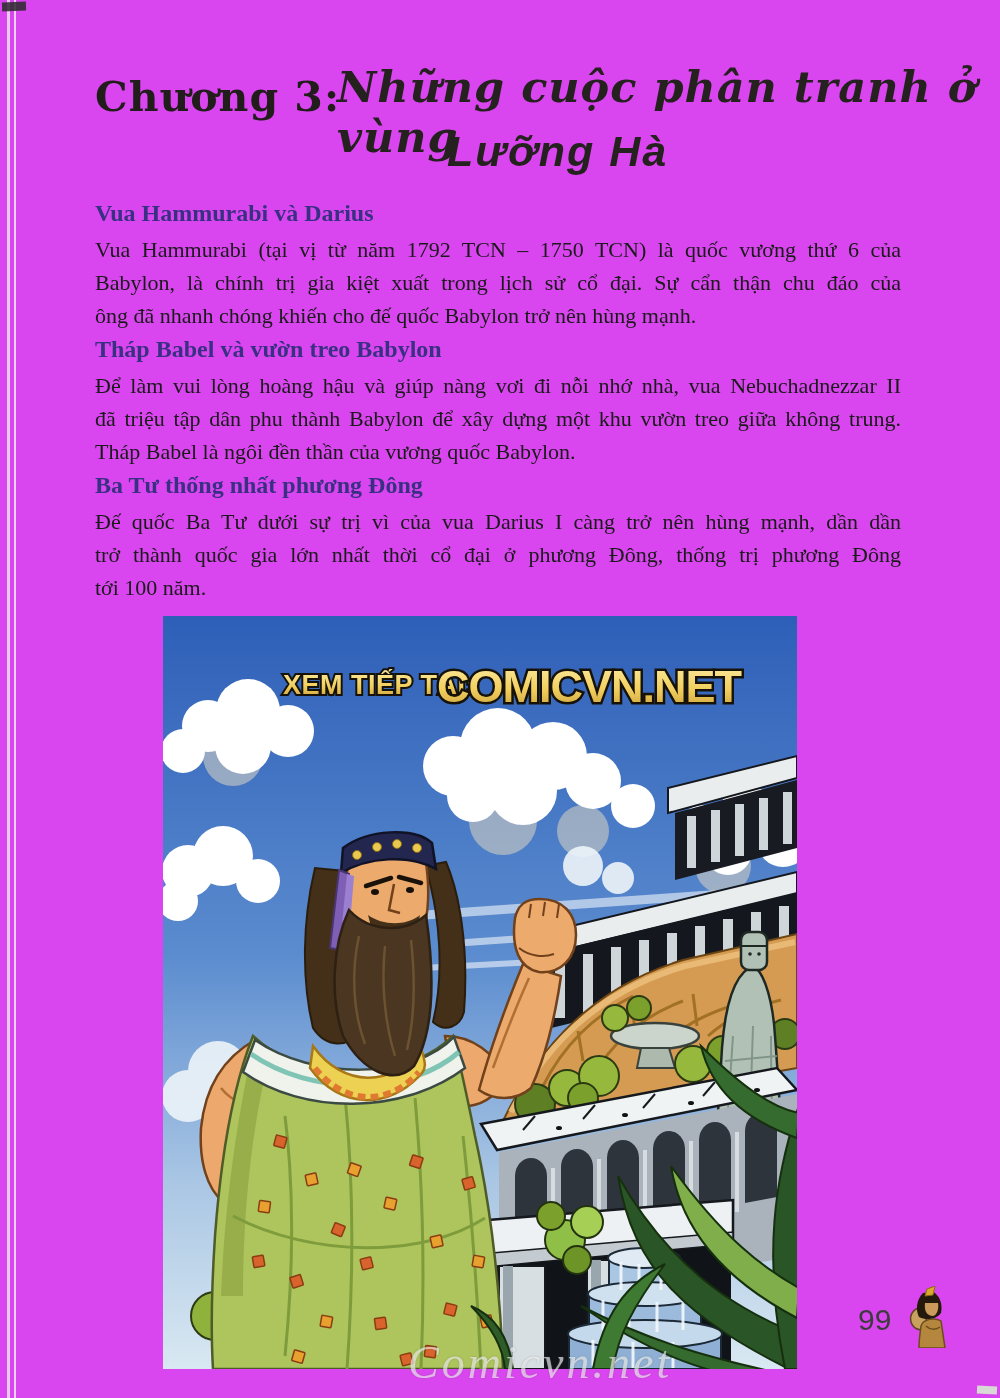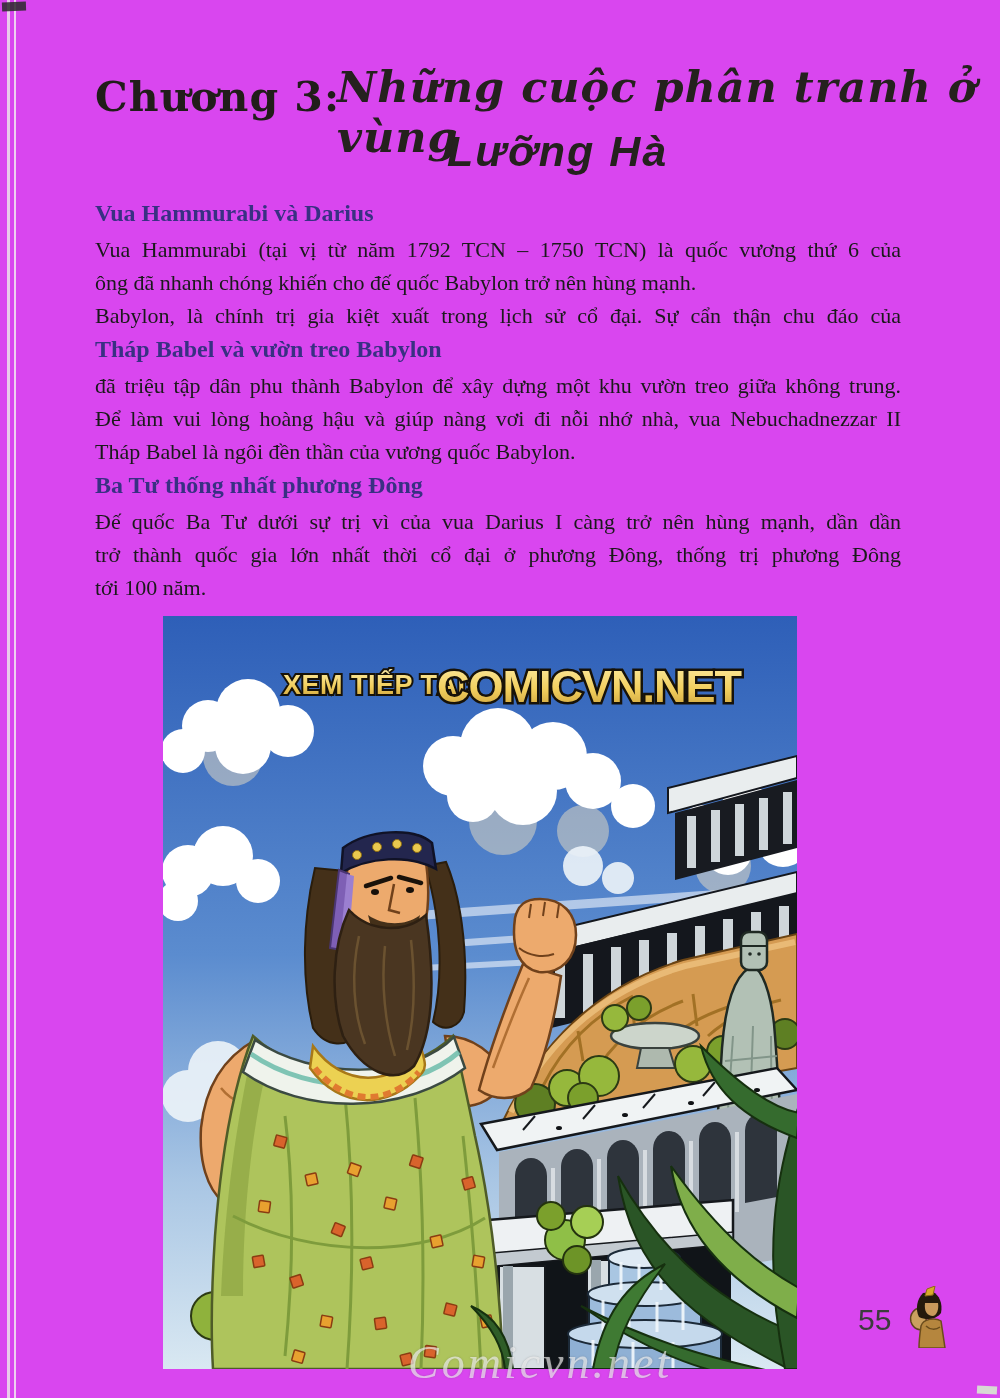--- a/index.html
+++ b/index.html
@@ -56,30 +56,30 @@
   <div class="chapter-label">Chương 3:</div>
   <div class="chapter-script1">Những cuộc phân tranh ở vùng</div>
   <div class="chapter-script2">Lưỡng Hà</div>
 
   <div class="text-col">
 
     <div>
       <div class="sec-title">Vua Hammurabi và Darius</div>
       <div class="para">
         <div class="pline">Vua Hammurabi (tại vị từ năm 1792 TCN – 1750 TCN) là quốc vương thứ 6 của</div>
+        <div class="pline">Babylon, là chính trị gia kiệt xuất trong lịch sử cổ đại. Sự cẩn thận chu đáo của</div>
         <div class="pline last">ông đã nhanh chóng khiến cho đế quốc Babylon trở nên hùng mạnh.</div>
-        <div class="pline">Babylon, là chính trị gia kiệt xuất trong lịch sử cổ đại. Sự cẩn thận chu đáo của</div>
       </div>
     </div>
 
     <div>
       <div class="sec-title">Tháp Babel và vườn treo Babylon</div>
       <div class="para">
+        <div class="pline">Để làm vui lòng hoàng hậu và giúp nàng vơi đi nỗi nhớ nhà, vua Nebuchadnezzar II</div>
         <div class="pline">đã triệu tập dân phu thành Babylon để xây dựng một khu vườn treo giữa không trung.</div>
-        <div class="pline">Để làm vui lòng hoàng hậu và giúp nàng vơi đi nỗi nhớ nhà, vua Nebuchadnezzar II</div>
         <div class="pline last">Tháp Babel là ngôi đền thần của vương quốc Babylon.</div>
       </div>
     </div>
 
     <div>
       <div class="sec-title">Ba Tư thống nhất phương Đông</div>
       <div class="para">
         <div class="pline">Đế quốc Ba Tư dưới sự trị vì của vua Darius I càng trở nên hùng mạnh, dần dần</div>
         <div class="pline">trở thành quốc gia lớn nhất thời cổ đại ở phương Đông, thống trị phương Đông</div>
         <div class="pline last">tới 100 năm.</div>
@@ -415,21 +415,21 @@
 
       <g>
         <text x="120" y="78" font-family="Liberation Sans, sans-serif" font-weight="bold" font-size="27" fill="url(#gold)" stroke="#171208" stroke-width="4" paint-order="stroke" letter-spacing="0.5">XEM TIẾP TẠI:</text>
         <text x="274" y="86" font-family="Liberation Sans, sans-serif" font-weight="bold" font-size="45" fill="url(#gold)" stroke="#171208" stroke-width="5" paint-order="stroke" letter-spacing="-1">COMICVN.NET</text>
       </g>
     </svg>
   </div>
 
   <div class="watermark">Comicvn.net</div>
 
-  <div class="page-number">55</div>
+  <div class="page-number">99</div>
   <div class="mascot">
     <svg width="50" height="62" viewBox="0 0 50 62" xmlns="http://www.w3.org/2000/svg">
       <path d="M5,36 C3,28 9,21 15,23 L21,27 L19,42 C13,46 7,42 5,36 Z" fill="#caa05f" stroke="#5f4320" stroke-width="1.5"></path>
       <path d="M17,7 C11,13 9,23 13,31 C21,35 31,33 35,27 C37,17 33,9 27,6 Z" fill="#241a0c"></path>
       <polygon points="21,3 29,0 27,9 19,10" fill="#d8a92c" stroke="#8a6a14" stroke-width="1"></polygon>
       <path d="M19,17 C18,25 21,30 27,30 C31,29 33,23 32,17 Z" fill="#c99a5c"></path>
       <path d="M15,40 C17,33 29,31 35,35 L39,62 L13,62 C13,54 14,47 15,40 Z" fill="#b5863e" stroke="#6b4c1c" stroke-width="1.5"></path>
       <path d="M20,40 C24,44 30,44 34,41" fill="none" stroke="#6b4c1c" stroke-width="1.5"></path>
     </svg>
   </div>

